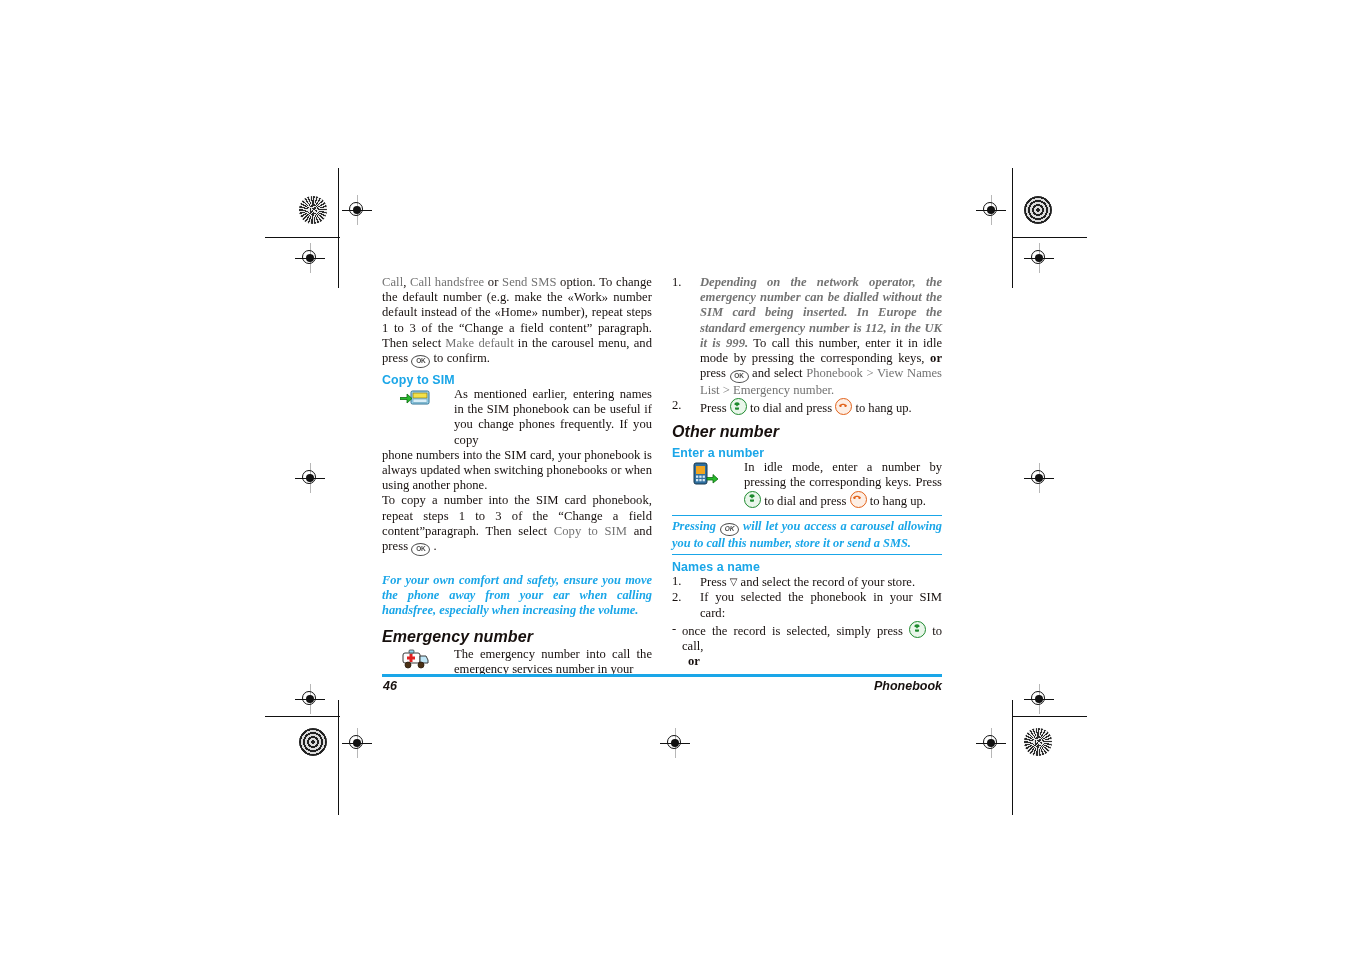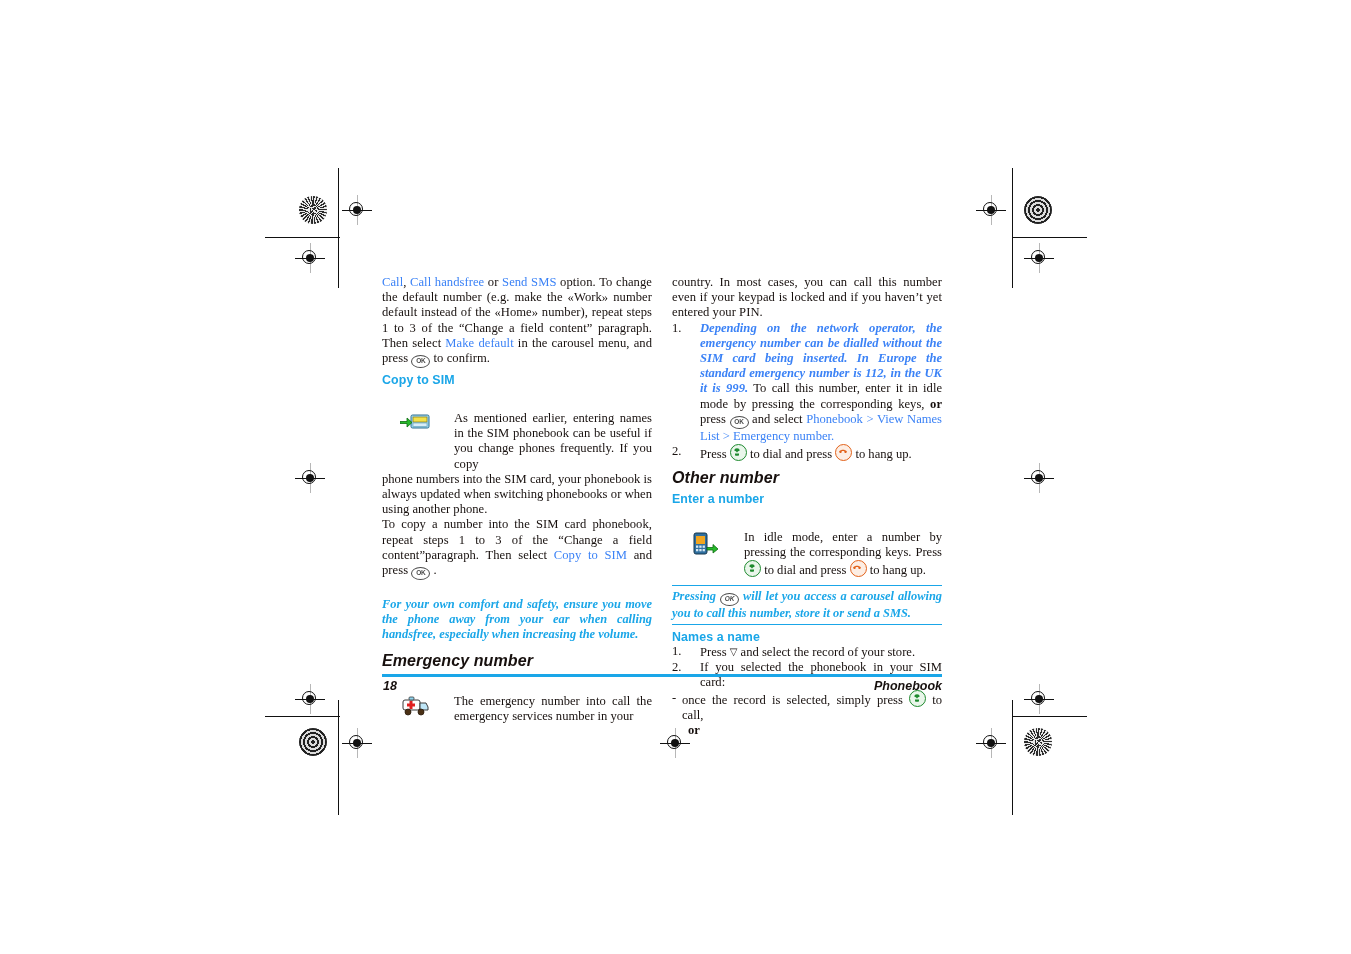--- a/index.html
+++ b/index.html
@@ -87,21 +87,21 @@
 
   p, .para {
     margin: 0;
     font-size: 12.6px;
     line-height: 15.2px;
     text-align: justify;
     color: #17100e;
     letter-spacing: 0.05px;
   }
 
-  .lnk { color: #3b82f6; }
+  .lnk { color: #737373; }
   .bld { font-weight: bold; }
   .ital { font-style: italic; }
 
   
   h2.bar {
     margin: 9px 0 0 0;
     background: #4cbaf0;
     color: #ffffff;
     font-family: "Liberation Sans", sans-serif;
     font-size: 16.5px;
@@ -140,21 +140,20 @@
     font-size: 12.4px;
     line-height: 15px;
     text-align: justify;
   }
   .note.right-note { padding: 3px 0 3px 0; }
 
   
   .icon-para {
     position: relative;
     min-height: 32px;
-    margin-top: 24px;
   }
   .icon-para .ico {
     position: absolute;
     left: 18px;
     top: 2px;
   }
   .icon-para .txt {
     margin-left: 72px;
     text-align: justify;
     font-size: 12.6px;
@@ -377,21 +376,20 @@
             <circle cx="21" cy="16" r="3" fill="#4a3015" stroke="#2a1b0c" stroke-width="0.8"></circle>
           </svg>
         </span>
         <div class="txt">The emergency number into call the emergency services number in your</div>
       </div>
 
     </div>
 
     <div class="col">
 
-      <p class="para">country. In most cases, you can call this number even if your keypad is locked and if you haven’t yet entered your PIN.</p>
 
       <div class="numitem">
         <span class="num">1.</span><span class="lnk ital bld">Depending on the network operator, the emergency number can be dialled without the SIM card being inserted. In Europe the standard emergency number is 112, in the UK it is 999.</span><span> To call this number, enter it in idle mode by pressing the corresponding keys, </span><span class="bld">or</span><span> press</span> <span class="key-ok">OK</span> <span>and select</span> <span class="lnk">Phonebook</span><span class="lnk"> &gt; </span><span class="lnk">View Names List</span><span class="lnk"> &gt; </span><span class="lnk">Emergency number</span><span class="lnk">.</span>
       </div>
 
       <div class="numitem">
         <span class="num">2.</span><span>Press</span>
         <span class="key-call">
           <svg width="10" height="10" viewBox="0 0 10 10">
               <path d="M2.4 3.2c0-1.1 1.1-1.9 2.6-1.9s2.6.8 2.6 1.9c0 .5-.2.8-.6.9l-.9.2c-.3.1-.5.3-.5.6v.4H4.4v-.4c0-.3-.2-.5-.5-.6l-.9-.2c-.4-.1-.6-.4-.6-.9z" fill="#1e8a2e"></path>
@@ -465,14 +463,14 @@
       </div>
       <div class="dashitem" style="padding-left:16px;">
         <span class="bld">or</span>
       </div>
 
     </div>
   </div>
 </div>
 
 <div class="footer-rule"></div>
-<div class="footer-num">18</div>
+<div class="footer-num">46</div>
 <div class="footer-sec">Phonebook</div>
 
 </body></html>

